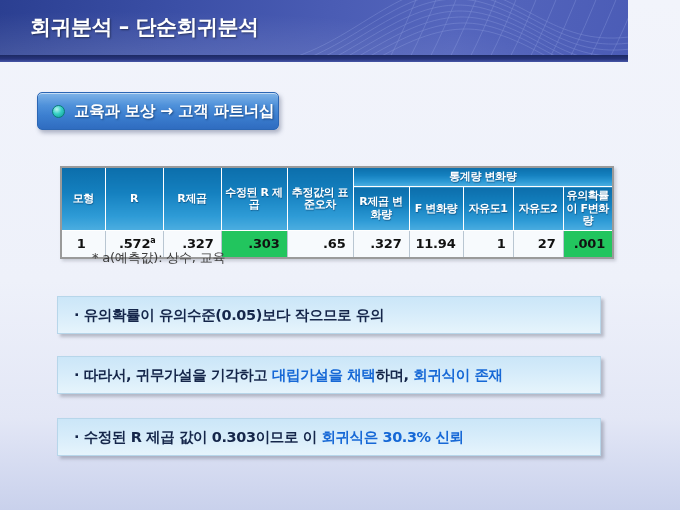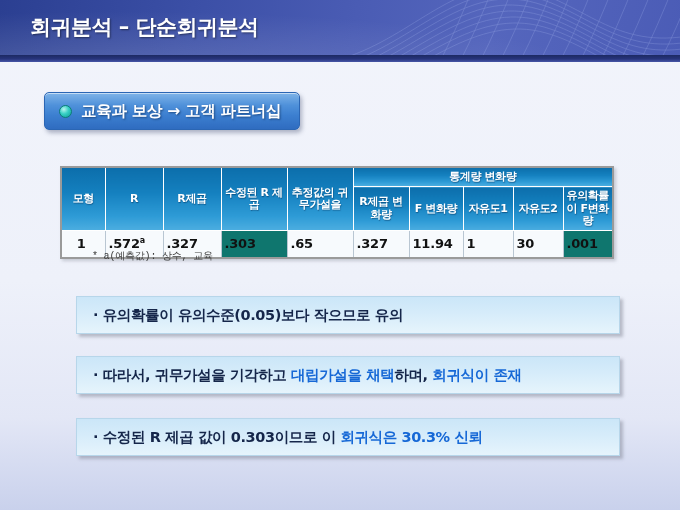--- a/index.html
+++ b/index.html
@@ -12,21 +12,21 @@
     overflow: hidden;
     font-family: "DejaVu Sans", "Liberation Sans", sans-serif;
     background: linear-gradient(to bottom, #f2f4fb 0%, #eef1fa 55%, #e3e7f6 82%, #c9d1ec 100%);
     position: relative;
   }
 
   
   .header {
     position: absolute;
     left: 0; top: 0;
-    width: 680px;
+    width: 628px;
     height: 62px;
     background: linear-gradient(100deg, #2b3f91 0%, #3b4fa6 28%, #4a5cb4 52%, #5566bd 72%, #4b5cb6 100%);
     overflow: hidden;
   }
   .header .wave {
     position: absolute;
     right: -30px;
     top: -40px;
     width: 360px;
     height: 150px;
@@ -56,29 +56,28 @@
     text-shadow: 1px 1px 2px rgba(0,0,0,0.45);
     white-space: nowrap;
   }
 
   
   .pill {
     position: absolute;
     left: 37px;
     top: 92px;
     height: 36px;
-    padding: 0 18px 0 14px;
+    padding: 0 4px 0 14px;
     display: flex;
     align-items: center;
     gap: 9px;
     border-radius: 5px;
     background: linear-gradient(to bottom, #7fb4e8 0%, #4f91da 34%, #3c7fd0 62%, #2f6cc0 100%);
     border: 1px solid #2b66b4;
     box-shadow: 2px 3px 4px rgba(90,100,130,0.45), inset 0 1px 0 rgba(255,255,255,0.55);
-    margin-left: 7px;
   }
   .pill-bullet {
     width: 11px; height: 11px;
     border-radius: 50%;
     background: radial-gradient(circle at 35% 30%, #b8f5f0 0%, #36cfc4 45%, #0f9b94 100%);
     border: 1px solid #0b7d78;
     flex: none;
   }
   .pill-text {
     color: #ffffff;
@@ -113,48 +112,48 @@
     border: 1px solid #ffffff;
     padding: 3px 2px;
     letter-spacing: -0.4px;
     text-shadow: 0.5px 0.5px 1px rgba(0,40,80,0.5);
   }
   table.spss td {
     background: #f7fafd;
     color: #111111;
     font-size: 13px;
     font-weight: bold;
+    text-align: right;
     border: 1px solid #b9c6d2;
     padding: 3px 7px 4px 3px;
     height: 19px;
     letter-spacing: -0.2px;
   }
   table.spss td.hl {
-    background: #0f766e;
+    background: #22c55e;
   }
   td .sup {
     font-size: 8px;
     vertical-align: super;
     font-weight: bold;
   }
   .footnote {
     position: absolute;
     left: 92px;
     top: 249px;
-    font-size: 10px;
+    font-size: 13px;
     color: #3b3b3b;
     letter-spacing: -0.2px;
     white-space: nowrap;
-    font-family: Liberation Mono, monospace;
   }
 
   
   .callout {
     position: absolute;
-    left: 76px;
+    left: 57px;
     width: 544px;
     height: 38px;
     display: flex;
     align-items: center;
     padding-left: 16px;
     box-sizing: border-box;
     background: linear-gradient(to bottom, #cbe6f8 0%, #d6ecfa 45%, #e6f4fc 100%);
     border: 1px solid #b7d6ea;
     box-shadow: 3px 3px 3px rgba(120,125,140,0.45);
   }
@@ -221,42 +220,42 @@
       <col style="width:50px">
         <col style="width:50px">
         <col style="width:50px">
     </colgroup>
     <thead>
       <tr>
         <th rowspan="2">모형</th>
         <th rowspan="2">R</th>
         <th rowspan="2">R제곱</th>
         <th rowspan="2">수정된 R 제곱</th>
-        <th rowspan="2">추정값의 귀무가설을</th>
+        <th rowspan="2">추정값의 표준오차</th>
         <th colspan="5">통계량 변화량</th>
       </tr>
       <tr>
         <th>R제곱 변화량</th>
         <th>F 변화량</th>
         <th>자유도1</th>
         <th>자유도2</th>
         <th>유의확률이 F변화량</th>
       </tr>
     </thead>
     <tbody>
       <tr>
         <td style="text-align:center">1</td>
         <td><span>.572</span><span class="sup">a</span></td>
         <td>.327</td>
         <td class="hl">.303</td>
         <td>.65</td>
         <td>.327</td>
         <td>11.94</td>
         <td>1</td>
-        <td>30</td>
+        <td>27</td>
         <td class="hl">.001</td>
       </tr>
     </tbody>
   </table>
 </div>
 <div class="footnote">* a(예측값): 상수, 교육</div>
 
 <div class="callout c1">
   <div class="callout-text"><span>· 유의확률이 유의수준(0.05)보다 작으므로 유의</span></div>
 </div>

